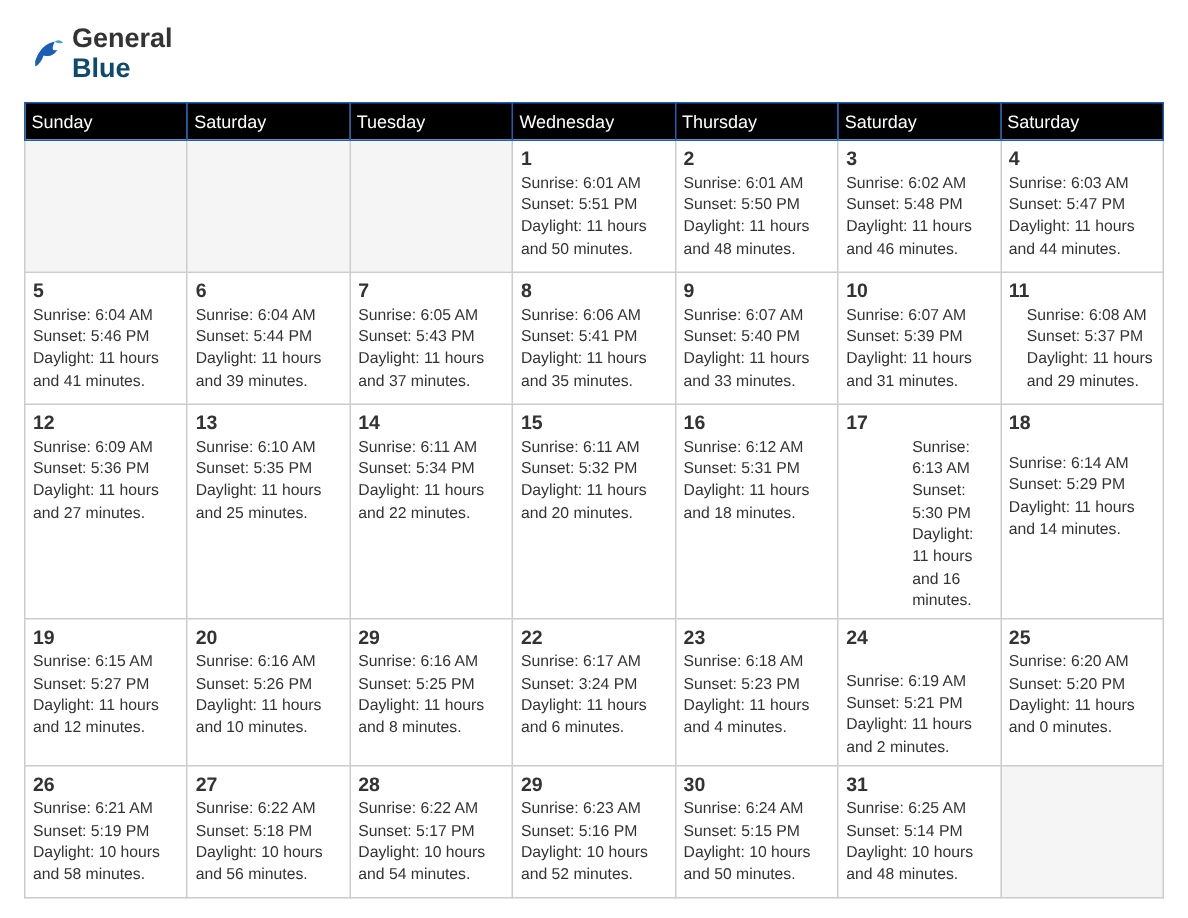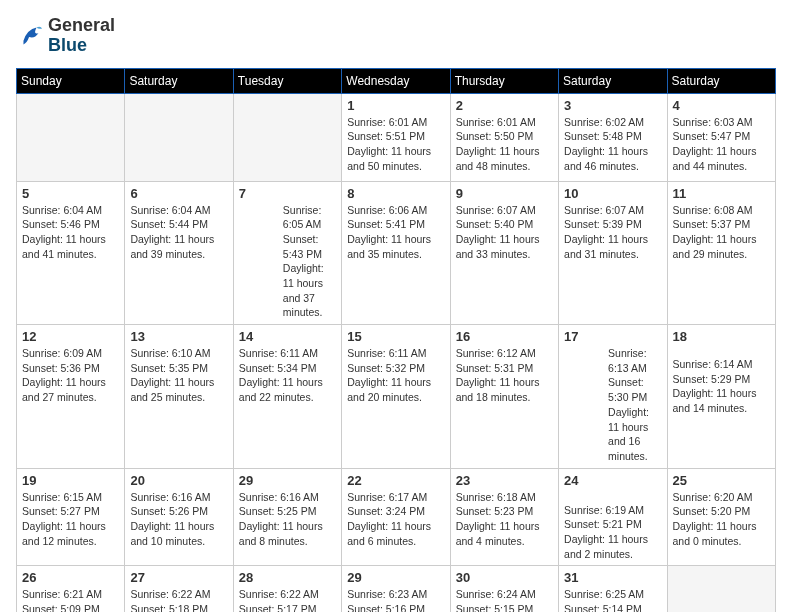--- a/index.html
+++ b/index.html
@@ -160,21 +160,21 @@
         </td>
         <td>
           <span class="day-number">6</span>
           <div class="day-info" style="white-space: pre-line;">Sunrise: 6:04 AM
 Sunset: 5:44 PM
 Daylight: 11 hours
 and 39 minutes.</div>
         </td>
         <td>
           <span class="day-number">7</span>
-          <div class="day-info" style="white-space: pre-line; margin-left: 44px;">Sunrise: 6:05 AM
+          <div class="day-info" style="white-space: pre-line;">Sunrise: 6:05 AM
 Sunset: 5:43 PM
 Daylight: 11 hours
 and 37 minutes.</div>
         </td>
         <td>
           <span class="day-number">8</span>
           <div class="day-info" style="white-space: pre-line;">Sunrise: 6:06 AM
 Sunset: 5:41 PM
 Daylight: 11 hours
 and 35 minutes.</div>
@@ -188,21 +188,21 @@
         </td>
         <td>
           <span class="day-number">10</span>
           <div class="day-info" style="white-space: pre-line;">Sunrise: 6:07 AM
 Sunset: 5:39 PM
 Daylight: 11 hours
 and 31 minutes.</div>
         </td>
         <td>
           <span class="day-number">11</span>
-          <div class="day-info" style="white-space: pre-line;">Sunrise: 6:08 AM
+          <div class="day-info" style="white-space: pre-line; margin-left: 12px;">Sunrise: 6:08 AM
 Sunset: 5:37 PM
 Daylight: 11 hours
 and 29 minutes.</div>
         </td>
       </tr>
       <tr class="week-row">
         <td>
           <span class="day-number">12</span>
           <div class="day-info" style="white-space: pre-line;">Sunrise: 6:09 AM
 Sunset: 5:36 PM
@@ -300,21 +300,21 @@
           <div class="day-info" style="white-space: pre-line;">Sunrise: 6:20 AM
 Sunset: 5:20 PM
 Daylight: 11 hours
 and 0 minutes.</div>
         </td>
       </tr>
       <tr class="week-row">
         <td>
           <span class="day-number">26</span>
           <div class="day-info" style="white-space: pre-line;">Sunrise: 6:21 AM
-Sunset: 5:09 PM
+Sunset: 5:19 PM
 Daylight: 10 hours
 and 58 minutes.</div>
         </td>
         <td>
           <span class="day-number">27</span>
           <div class="day-info" style="white-space: pre-line;">Sunrise: 6:22 AM
 Sunset: 5:18 PM
 Daylight: 10 hours
 and 56 minutes.</div>
         </td>

